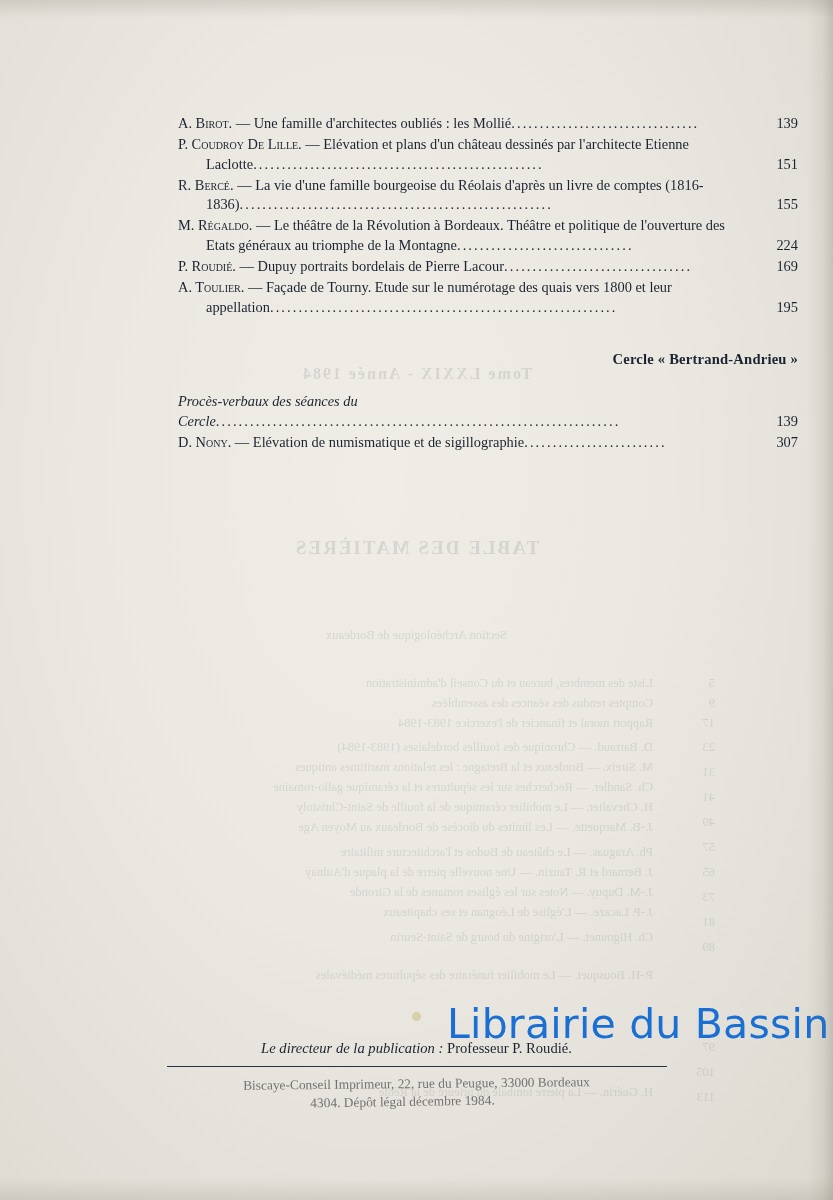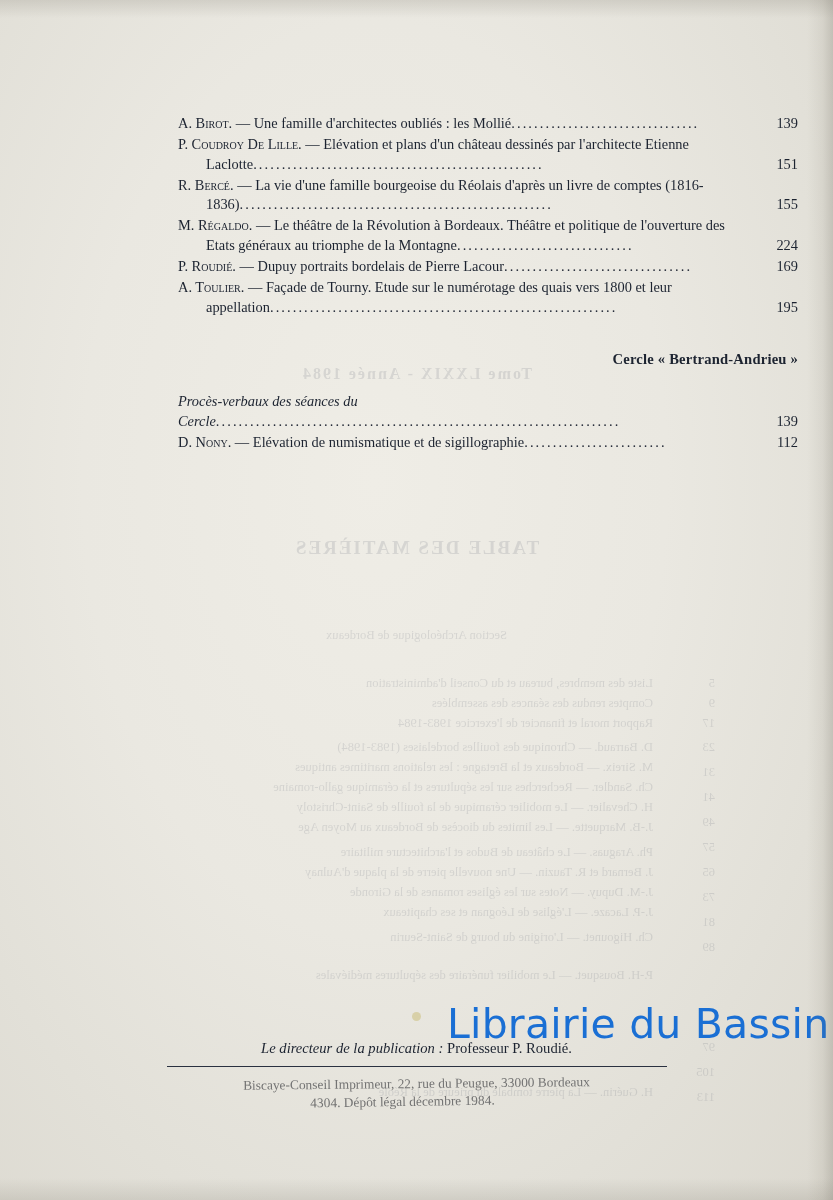--- a/index.html
+++ b/index.html
@@ -276,21 +276,21 @@
       <div class="entry flat">
         <span class="txt">
           <span class="it">Procès-verbaux des séances du Cercle</span><span class="dots">.......................................................................</span>
         </span>
         <span class="pg">139</span>
       </div>
       <div class="entry flat">
         <span class="txt">
           <span class="sc">D. Nony.</span><span> — Elévation de numismatique et de sigillographie</span><span class="dots">.........................</span>
         </span>
-        <span class="pg">112</span>
+        <span class="pg">307</span>
       </div>
     </div>
   </div>
 
   <div class="wm-dot"></div>
   <div class="watermark">Librairie du Bassin</div>
 
   <div class="footer">
     <div class="director">
       <span class="it">Le directeur de la publication :</span><span> Professeur P. Roudié.</span>

